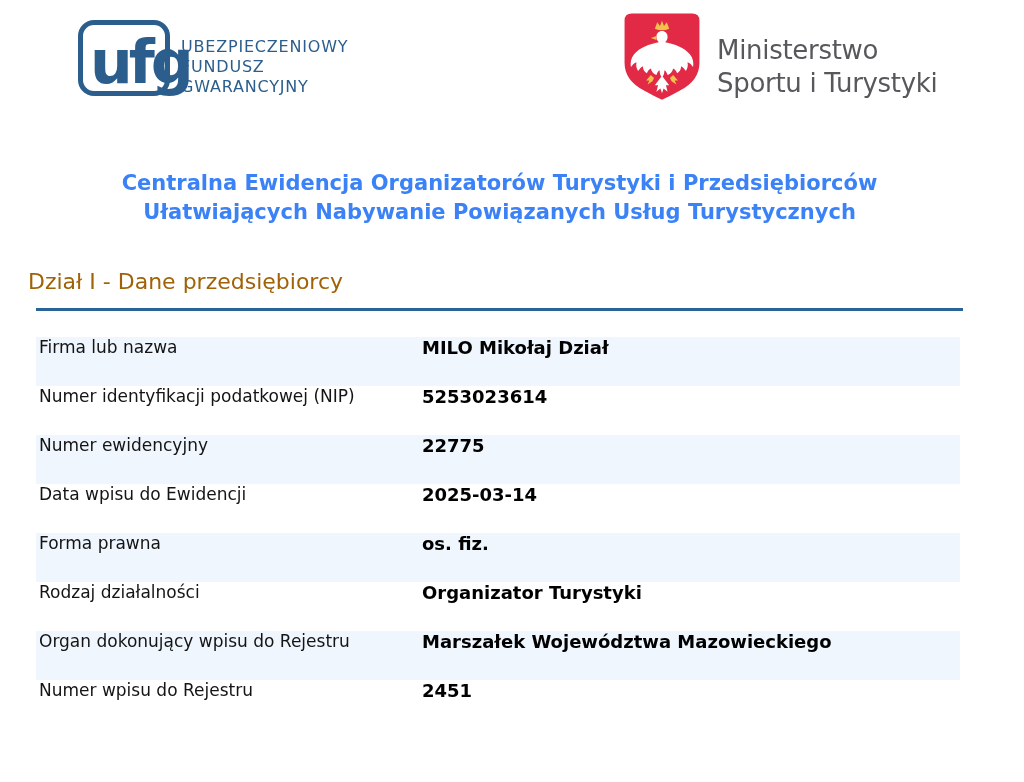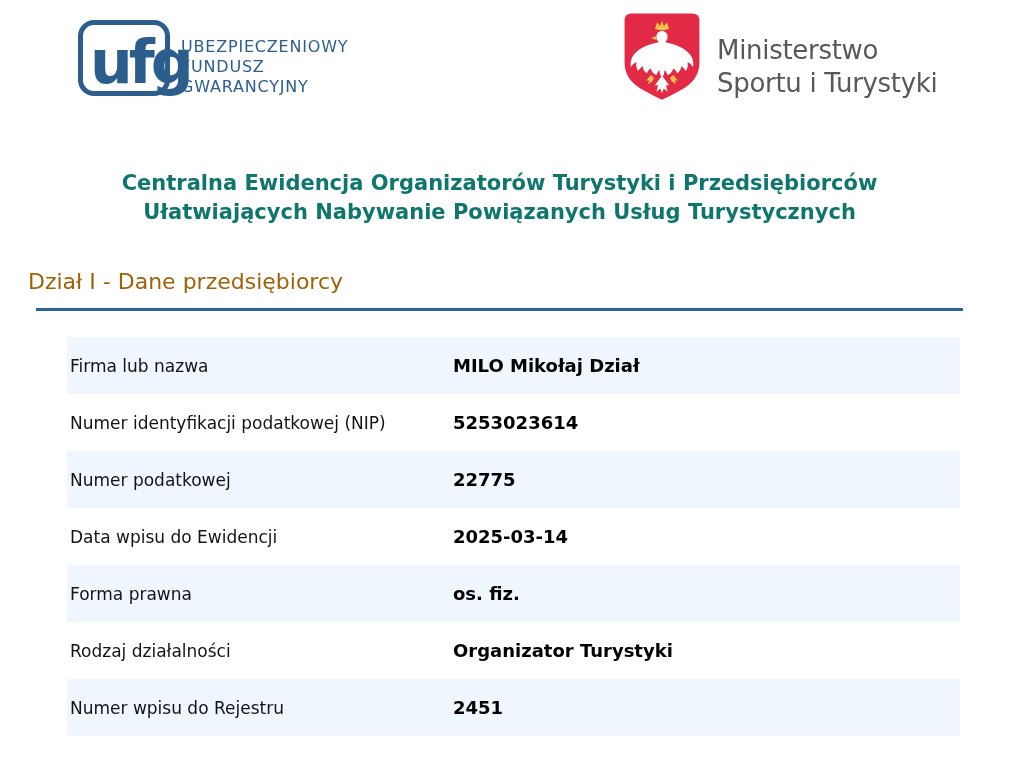--- a/index.html
+++ b/index.html
@@ -28,35 +28,35 @@
   .ministry-shield { width: 80px; height: 94px; display: block; }
   .ministry-text {
     margin-left: 15px; padding-top: 16px;
     color: #57585b; font-size: 26px; line-height: 33px;
     letter-spacing: -0.3px; white-space: nowrap;
   }
 
   
   .title {
     position: absolute; left: 36px; top: 169px; width: 927px;
-    text-align: center; color: #0f766e;
+    text-align: center; color: #3b82f6;
     font-size: 21px; font-weight: bold; line-height: 29px;
   }
   .section-heading {
     position: absolute; left: 28px; top: 269px;
     color: #a16207; font-size: 22px; font-weight: normal;
   }
   .section-rule {
     position: absolute; left: 36px; top: 308px; width: 927px; height: 3px;
     background: #2a6496;
   }
 
   
   .data-table { position: absolute; left: 36px; top: 337px; width: 924px; }
-  .row { display: flex; align-items: center; height: 57px; background: #ffffff; margin-left: 31px; }
+  .row { display: flex; align-items: flex-start; height: 49px; background: #ffffff; }
   .row:nth-child(odd) { background: #eff6fe; }
   .cell-label {
     width: 386px; padding-left: 3px; flex: 0 0 auto;
     font-size: 17px; color: #141414;
   }
   .cell-value {
     flex: 1 1 auto;
     font-size: 18px; font-weight: bold; color: #000000;
   }
 </style>
@@ -112,34 +112,38 @@
   <div class="data-table">
     <div class="row">
       <div class="cell-label">Firma lub nazwa</div>
       <div class="cell-value">MILO Mikołaj Dział</div>
     </div>
     <div class="row">
       <div class="cell-label">Numer identyfikacji podatkowej (NIP)</div>
       <div class="cell-value">5253023614</div>
     </div>
     <div class="row">
-      <div class="cell-label">Numer podatkowej</div>
+      <div class="cell-label">Numer ewidencyjny</div>
       <div class="cell-value">22775</div>
     </div>
     <div class="row">
       <div class="cell-label">Data wpisu do Ewidencji</div>
       <div class="cell-value">2025-03-14</div>
     </div>
     <div class="row">
       <div class="cell-label">Forma prawna</div>
       <div class="cell-value">os. fiz.</div>
     </div>
     <div class="row">
       <div class="cell-label">Rodzaj działalności</div>
       <div class="cell-value">Organizator Turystyki</div>
     </div>
     <div class="row">
+      <div class="cell-label">Organ dokonujący wpisu do Rejestru</div>
+      <div class="cell-value">Marszałek Województwa Mazowieckiego</div>
+    </div>
+    <div class="row">
       <div class="cell-label">Numer wpisu do Rejestru</div>
       <div class="cell-value">2451</div>
     </div>
   </div>
 
 </div>
 
 </body></html>

